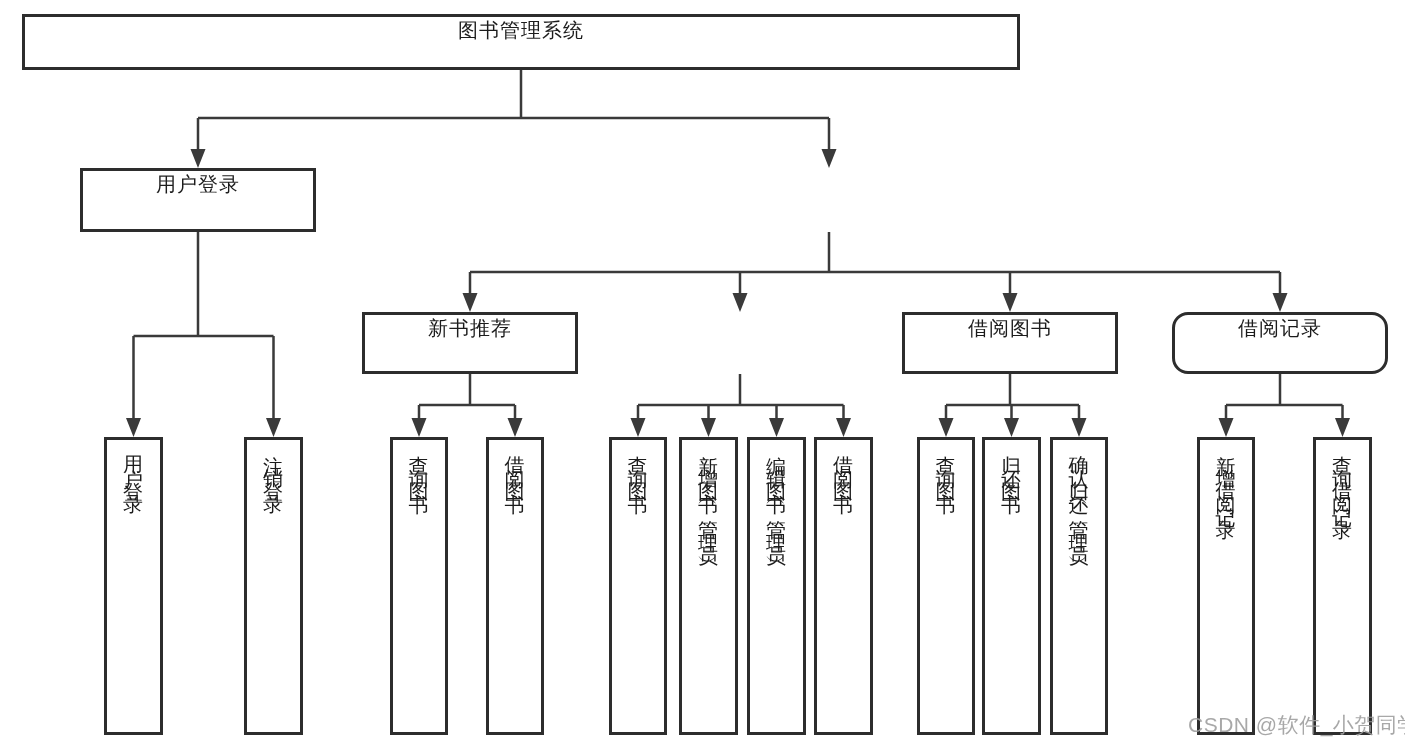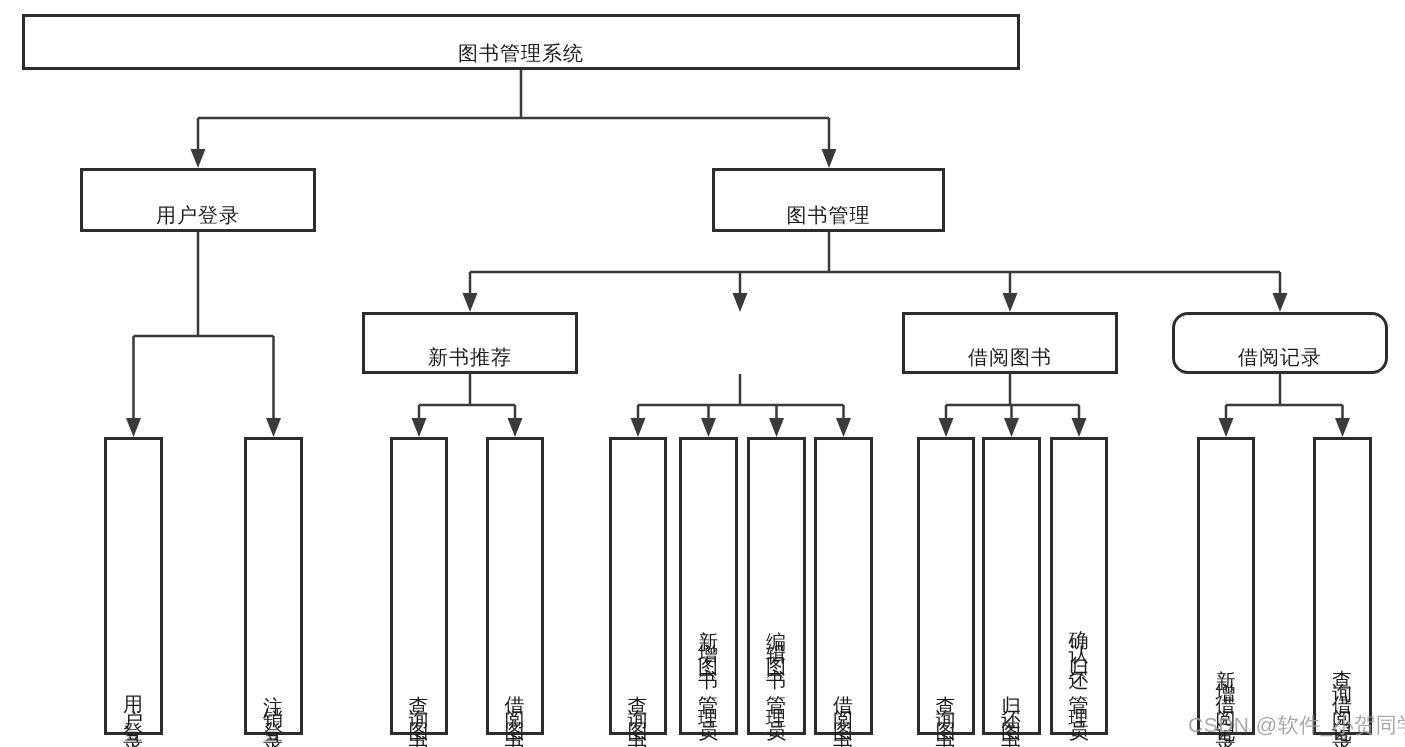--- a/index.html
+++ b/index.html
@@ -21,21 +21,21 @@
     top: 0;
     width: 1405px;
     height: 747px;
   }
   .box {
     position: absolute;
     box-sizing: border-box;
     border: 3px solid #2d2d2d;
     background: #ffffff;
     display: flex;
-    align-items: flex-end;
+    align-items: flex-start;
     justify-content: center;
     color: #1c1c1c;
   }
   .box .lbl {
     font-size: 20px;
     letter-spacing: 1px;
     white-space: nowrap;
   }
   .leaf .lbl-v {
     writing-mode: vertical-rl;
@@ -117,23 +117,20 @@
       M1335 418 H1350 L1342.5 437 Z"></path>
   </svg>
 
   <div class="box" style="left:22px; top:14px; width:998px; height:56px;">
     <span class="lbl">图书管理系统</span>
   </div>
 
   <div class="box" style="left:80px; top:168px; width:236px; height:64px;">
     <span class="lbl">用户登录</span>
   </div>
-  <div class="box" style="left:712px; top:168px; width:233px; height:64px;">
-    <span class="lbl">图书管理</span>
-  </div>
 
   <div class="box" style="left:362px; top:312px; width:216px; height:62px;">
     <span class="lbl">新书推荐</span>
   </div>
   <div class="box" style="left:902px; top:312px; width:216px; height:62px;">
     <span class="lbl">借阅图书</span>
   </div>
   <div class="box" style="left:1172px; top:312px; width:216px; height:62px;border-radius:16px;">
     <span class="lbl">借阅记录</span>
   </div>

